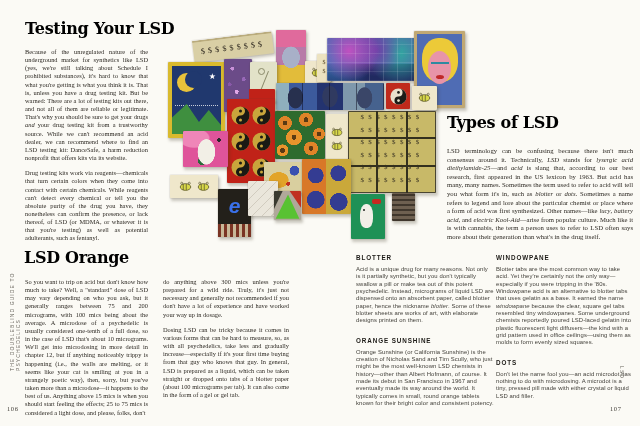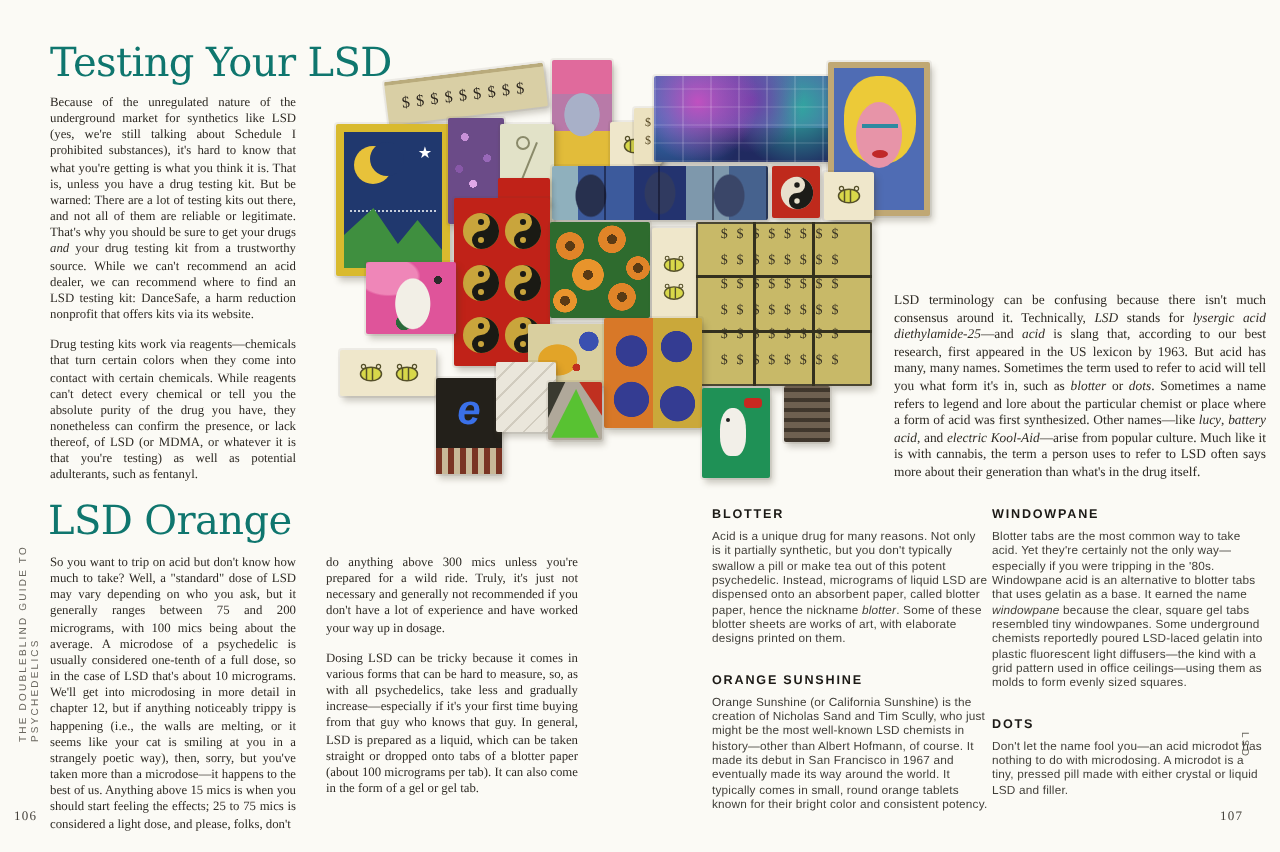--- a/index.html
+++ b/index.html
@@ -1,20 +1,20 @@
 <!DOCTYPE html>
 <html><head>
 <meta charset="utf-8">
 <style>
   html,body{margin:0;padding:0;background:#e8e6e0;}
   .spread{position:relative;width:640px;height:426px;background:#fbfaf5;overflow:hidden;
           font-family:"Liberation Serif",serif;color:#2b2722;}
   
-  .h-serif{position:absolute;margin:0;font-family:"DejaVu Serif",serif;font-weight:400;
-           font-size:20px;letter-spacing:-0.3px;color:#0f766e;}
+  .h-serif{position:absolute;margin:0;font-family:"DejaVu Serif",serif;font-weight:700;
+           font-size:16px;letter-spacing:-0.3px;color:#000000;}
   .body-col{position:absolute;font-size:6.4px;line-height:8.15px;text-align:justify;
             color:#2e2a24;}
   .body-col p{margin:0 0 7px 0;}
   .intro-col{position:absolute;font-size:6.7px;line-height:8.6px;text-align:justify;color:#2e2a24;}
   .sec-col{position:absolute;font-family:"Liberation Sans",sans-serif;}
   .sec-col h3{margin:0 0 5px 0;font-size:6.3px;font-weight:700;letter-spacing:0.9px;color:#1c1a16;}
   .sec-col p{margin:0 0 12px 0;font-size:5.9px;line-height:7.35px;color:#403e38;letter-spacing:0.1px;}
   .it{font-style:italic;}
   .pagenum{position:absolute;font-size:6.5px;color:#44403a;letter-spacing:0.6px;}
   .vert{position:absolute;font-family:"Liberation Sans",sans-serif;font-size:5px;
@@ -174,20 +174,21 @@
     <p>So you want to trip on acid but don't know how much to take? Well, a "standard" dose of LSD may vary depending on who you ask, but it generally ranges between 75 and 200 micrograms, with 100 mics being about the average. A microdose of a psychedelic is usually considered one-tenth of a full dose, so in the case of LSD that's about 10 micrograms. We'll get into microdosing in more detail in chapter 12, but if anything noticeably trippy is happening (i.e., the walls are melting, or it seems like your cat is smiling at you in a strangely poetic way), then, sorry, but you've taken more than a microdose—it happens to the best of us. Anything above 15 mics is when you should start feeling the effects; 25 to 75 mics is considered a light dose, and please, folks, don't</p>
   </div>
 
   <div class="body-col" style="left:163px;top:278px;width:126px">
     <p>do anything above 300 mics unless you're prepared for a wild ride. Truly, it's just not necessary and generally not recommended if you don't have a lot of experience and have worked your way up in dosage.</p>
     <p>Dosing LSD can be tricky because it comes in various forms that can be hard to measure, so, as with all psychedelics, take less and gradually increase—especially if it's your first time buying from that guy who knows that guy. In general, LSD is prepared as a liquid, which can be taken straight or dropped onto tabs of a blotter paper (about 100 micrograms per tab). It can also come in the form of a gel or gel tab.</p>
   </div>
 
   <div class="pagenum" style="left:7px;top:405px">106</div>
 
+  <h1 class="h-serif" style="left:447px;top:113px">Types of LSD</h1>
 
   <div class="intro-col" style="left:447px;top:147px;width:186px"><span>LSD terminology can be confusing because there isn't much consensus around it. Technically, </span><span class="it">LSD</span><span> stands for </span><span class="it">lysergic acid diethylamide-25</span><span>—and </span><span class="it">acid</span><span> is slang that, according to our best research, first appeared in the US lexicon by 1963. But acid has many, many names. Sometimes the term used to refer to acid will tell you what form it's in, such as </span><span class="it">blotter</span><span> or </span><span class="it">dots</span><span>. Sometimes a name refers to legend and lore about the particular chemist or place where a form of acid was first synthesized. Other names—like </span><span class="it">lucy</span><span>, </span><span class="it">battery acid</span><span>, and </span><span class="it">electric Kool-Aid</span><span>—arise from popular culture. Much like it is with cannabis, the term a person uses to refer to LSD often says more about their generation than what's in the drug itself.</span></div>
 
   <div class="sec-col" style="left:356px;top:254px;width:138px">
     <h3>BLOTTER</h3>
     <p><span>Acid is a unique drug for many reasons. Not only is it partially synthetic, but you don't typically swallow a pill or make tea out of this potent psychedelic. Instead, micrograms of liquid LSD are dispensed onto an absorbent paper, called blotter paper, hence the nickname </span><span class="it">blotter</span><span>. Some of these blotter sheets are works of art, with elaborate designs printed on them.</span></p>
     <h3>ORANGE SUNSHINE</h3>
     <p>Orange Sunshine (or California Sunshine) is the creation of Nicholas Sand and Tim Scully, who just might be the most well-known LSD chemists in history—other than Albert Hofmann, of course. It made its debut in San Francisco in 1967 and eventually made its way around the world. It typically comes in small, round orange tablets known for their bright color and consistent potency.</p>
   </div>
 

